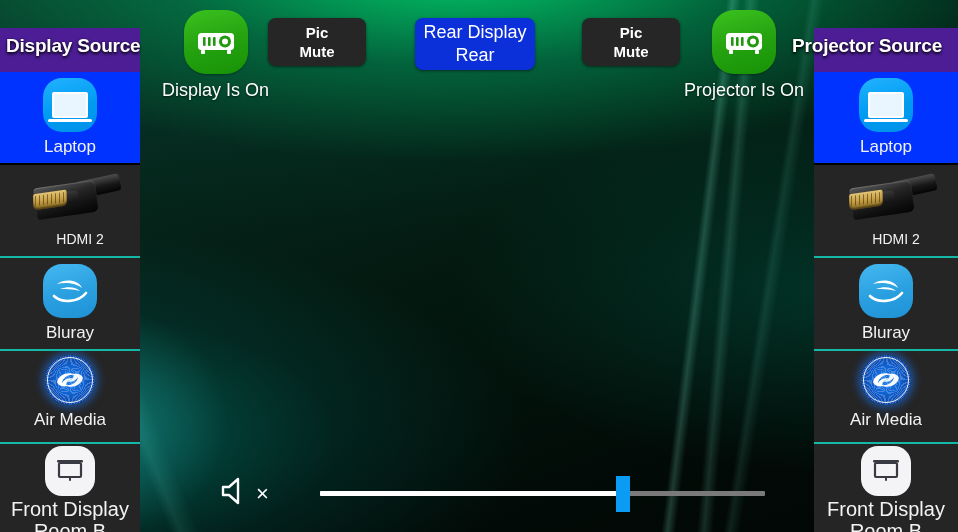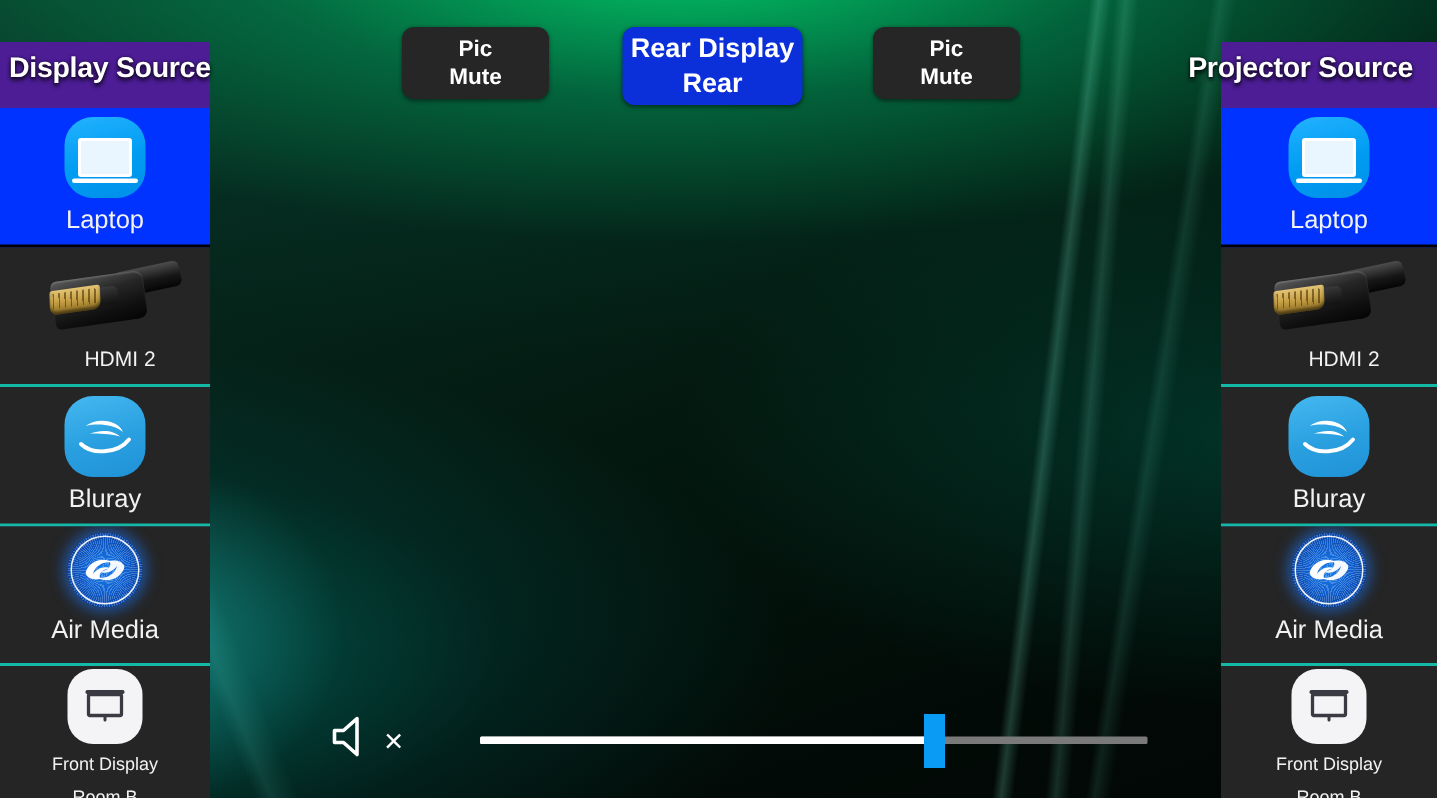--- a/index.html
+++ b/index.html
@@ -99,21 +99,21 @@
   .src-item .label {
     color: #f2f2f2;
     font-size: 17px;
     line-height: 21px;
     text-align: center;
     width: 100%;
     padding: 0 2px;
     box-sizing: border-box;
   }
   .src-item .label.small { font-size: 14px; padding-left: 22px; }
-  .src-item .label.two-line { font-size: 12px; line-height: 22px; }
+  .src-item .label.two-line { font-size: 20px; line-height: 22px; }
   .icon-wrap {
     height: 58px;
     display: flex;
     align-items: center;
     justify-content: center;
     margin-top: 4px;
     margin-bottom: 2px;
   }
   .icon-wrap.tight { margin-top: 2px; height: 54px; }
 
@@ -275,21 +275,21 @@
   }
   .btn.dark {
     background: #262626;
     font-size: 15px;
     font-weight: bold;
     box-shadow: 0 1px 3px rgba(0,0,0,0.5);
   }
   .btn.blue {
     background: #0b2fd8;
     font-size: 18px;
-    font-weight: bold;
+    font-weight: normal;
     line-height: 23px;
     box-shadow: 0 1px 3px rgba(0,0,0,0.5);
   }
 
   
   .volume-row {
     position: absolute;
     left: 140px;
     bottom: 0;
     width: 674px;
@@ -477,36 +477,66 @@
           </svg>
         </div>
       </div>
       <div class="label two-line">Front Display</div>
       <div class="label two-line">Room B</div>
     </div>
   </div>
 
   <div class="topbar">
 
+    <div class="status-block" style="left:22px; top:10px;">
+      <div class="status-icon">
+        <svg width="40" height="28" viewBox="0 0 40 28">
+          <rect x="2" y="5" width="36" height="17" rx="3.5" fill="#ffffff"></rect>
+          <rect x="5" y="22" width="4" height="4" rx="1" fill="#ffffff"></rect>
+          <rect x="31" y="22" width="4" height="4" rx="1" fill="#ffffff"></rect>
+          <rect x="7" y="9" width="2.6" height="9" rx="1" fill="#1f9a0c"></rect>
+          <rect x="12" y="9" width="2.6" height="9" rx="1" fill="#1f9a0c"></rect>
+          <rect x="17" y="9" width="2.6" height="9" rx="1" fill="#1f9a0c"></rect>
+          <circle cx="29" cy="13.5" r="6" fill="#1f9a0c"></circle>
+          <circle cx="29" cy="13.5" r="3" fill="#ffffff"></circle>
+        </svg>
+      </div>
+      <div class="status-text">Display Is On</div>
+    </div>
 
     <div class="btn dark" style="left:128px; top:18px; width:98px; height:48px; flex-direction:column;">
       <span>Pic</span>
       <span>Mute</span>
     </div>
 
     <div class="btn blue" style="left:275px; top:18px; width:120px; height:52px; flex-direction:column;">
       <span>Rear Display</span>
       <span>Rear</span>
     </div>
 
     <div class="btn dark" style="left:442px; top:18px; width:98px; height:48px; flex-direction:column;">
       <span>Pic</span>
       <span>Mute</span>
     </div>
 
+    <div class="status-block" style="left:544px; top:10px;">
+      <div class="status-icon">
+        <svg width="40" height="28" viewBox="0 0 40 28">
+          <rect x="2" y="5" width="36" height="17" rx="3.5" fill="#ffffff"></rect>
+          <rect x="5" y="22" width="4" height="4" rx="1" fill="#ffffff"></rect>
+          <rect x="31" y="22" width="4" height="4" rx="1" fill="#ffffff"></rect>
+          <rect x="7" y="9" width="2.6" height="9" rx="1" fill="#1f9a0c"></rect>
+          <rect x="12" y="9" width="2.6" height="9" rx="1" fill="#1f9a0c"></rect>
+          <rect x="17" y="9" width="2.6" height="9" rx="1" fill="#1f9a0c"></rect>
+          <circle cx="29" cy="13.5" r="6" fill="#1f9a0c"></circle>
+          <circle cx="29" cy="13.5" r="3" fill="#ffffff"></circle>
+        </svg>
+      </div>
+      <div class="status-text">Projector Is On</div>
+    </div>
 
   </div>
 
   <div class="volume-row">
     <div class="mute-btn">
       <span>
         <svg width="32" height="32" viewBox="0 0 32 32">
           <path d="M18 4 L9 12 L3 12 L3 20 L9 20 L18 28 Z" fill="none" stroke="#ffffff" stroke-width="2.4" stroke-linejoin="round"></path>
         </svg>
       </span>

